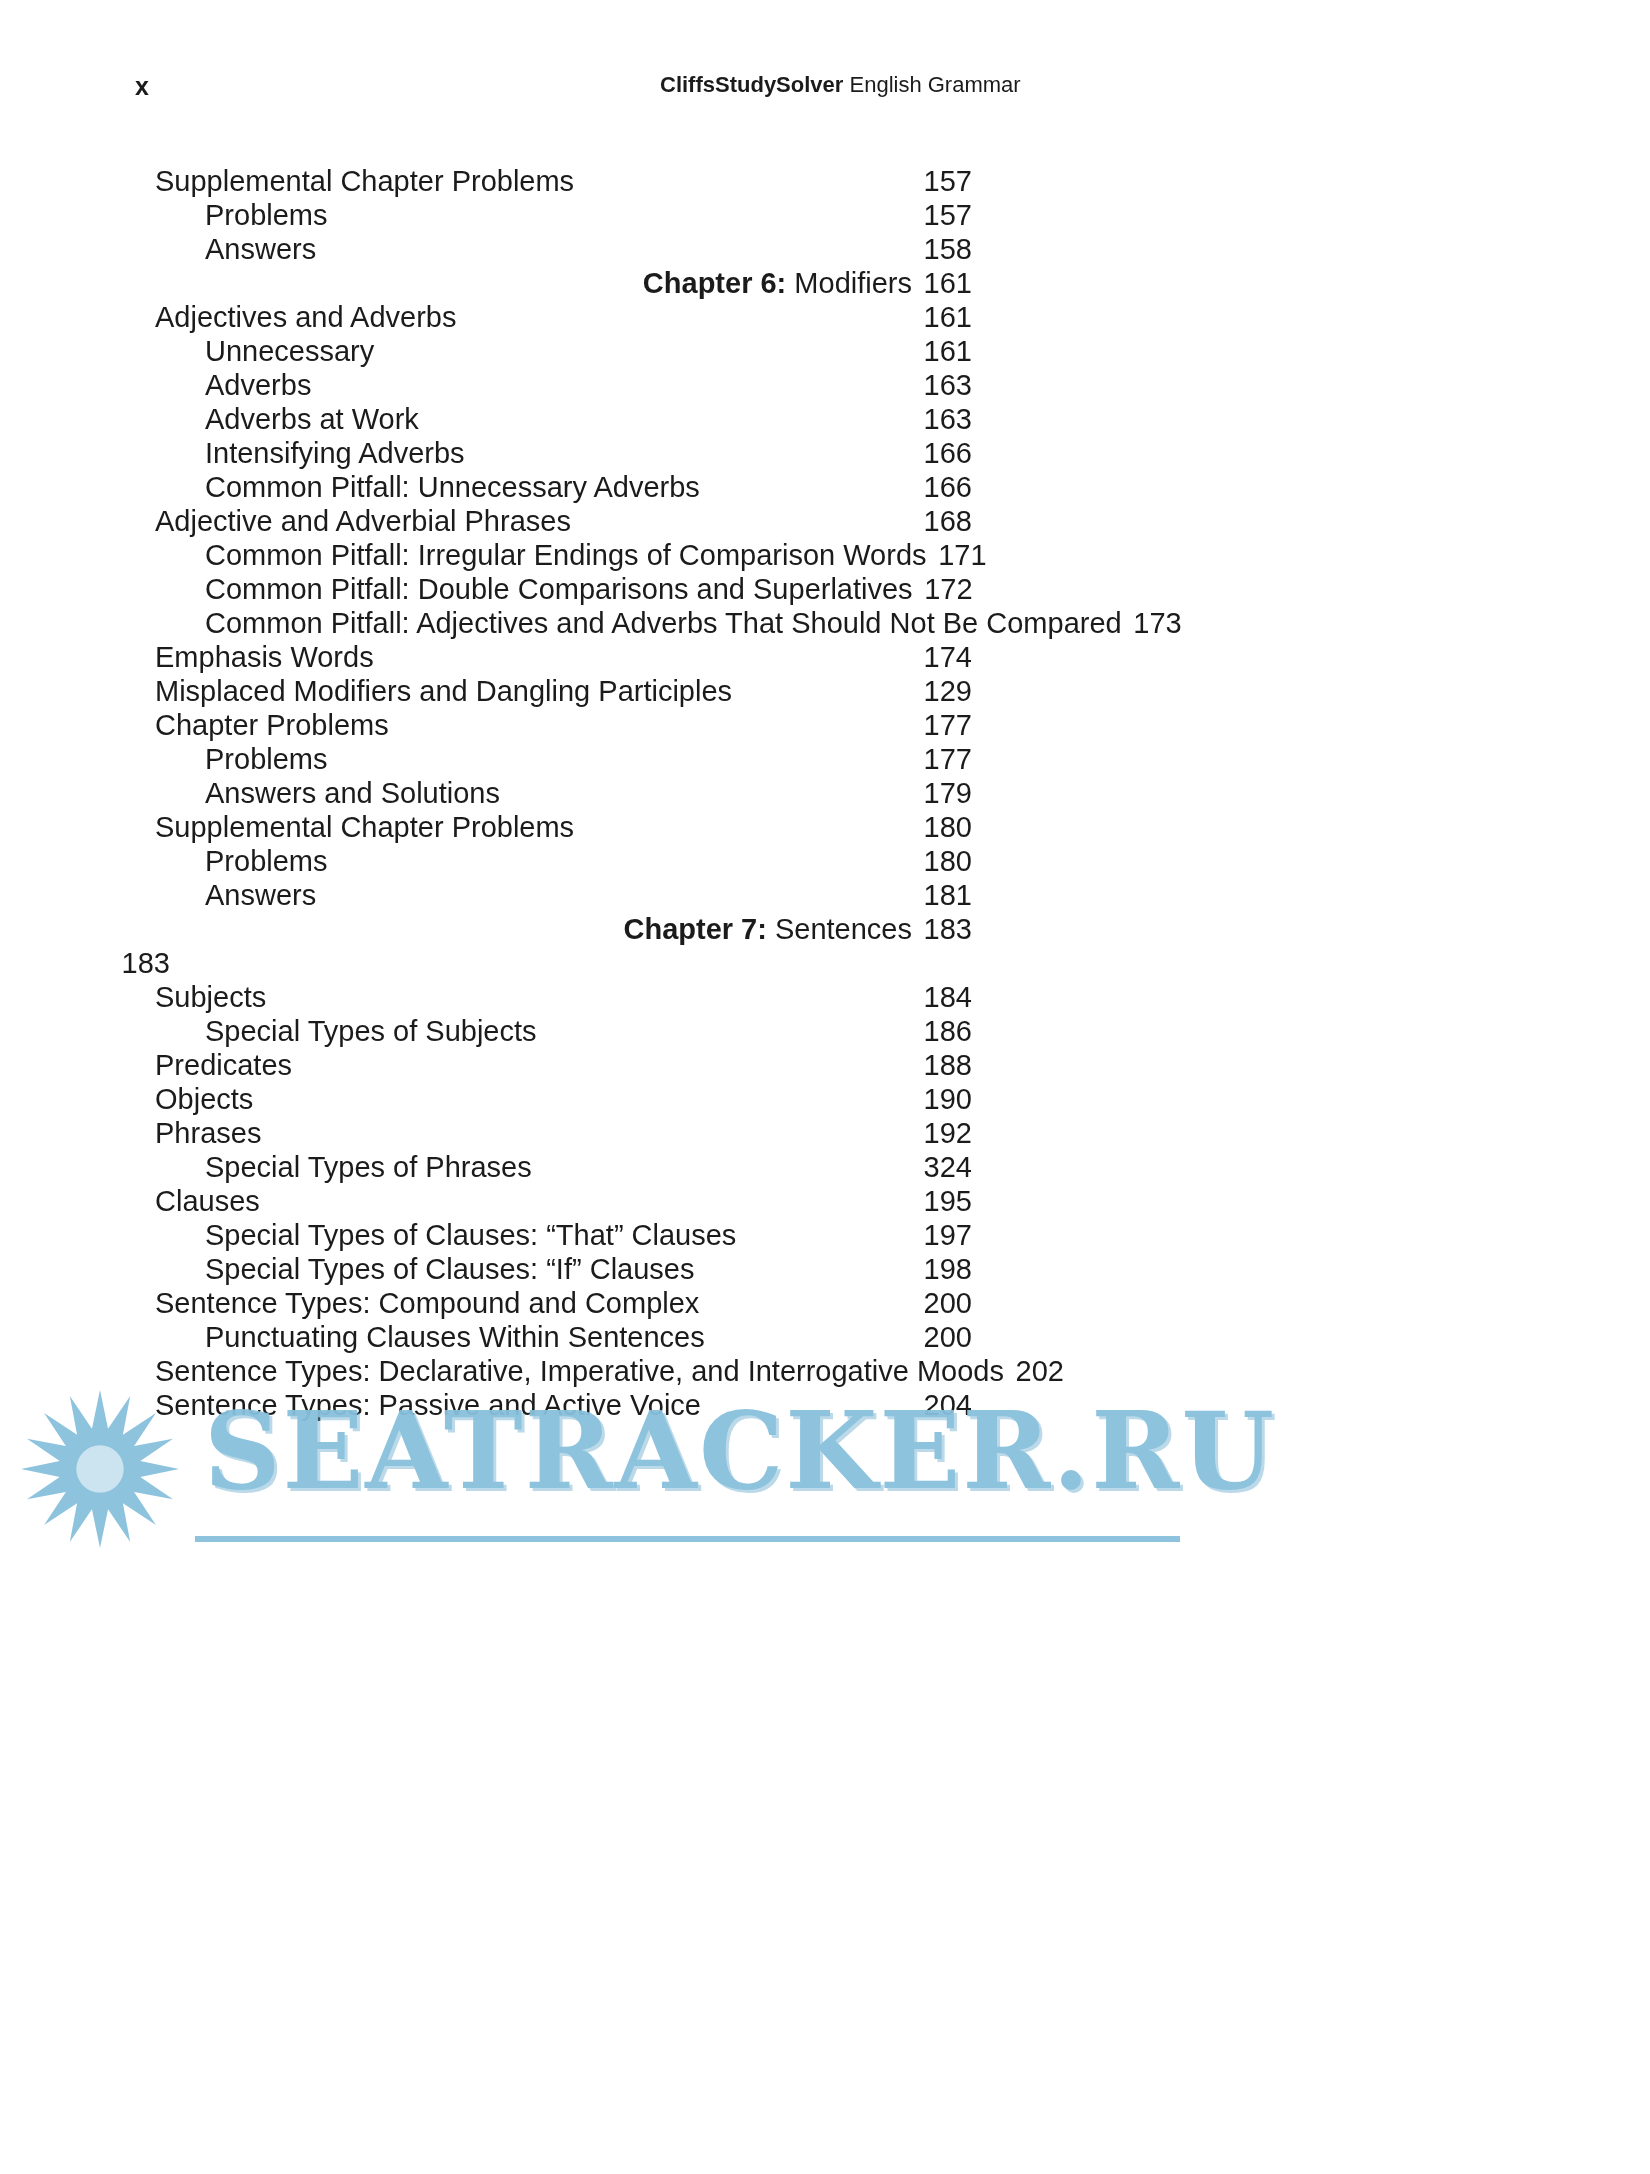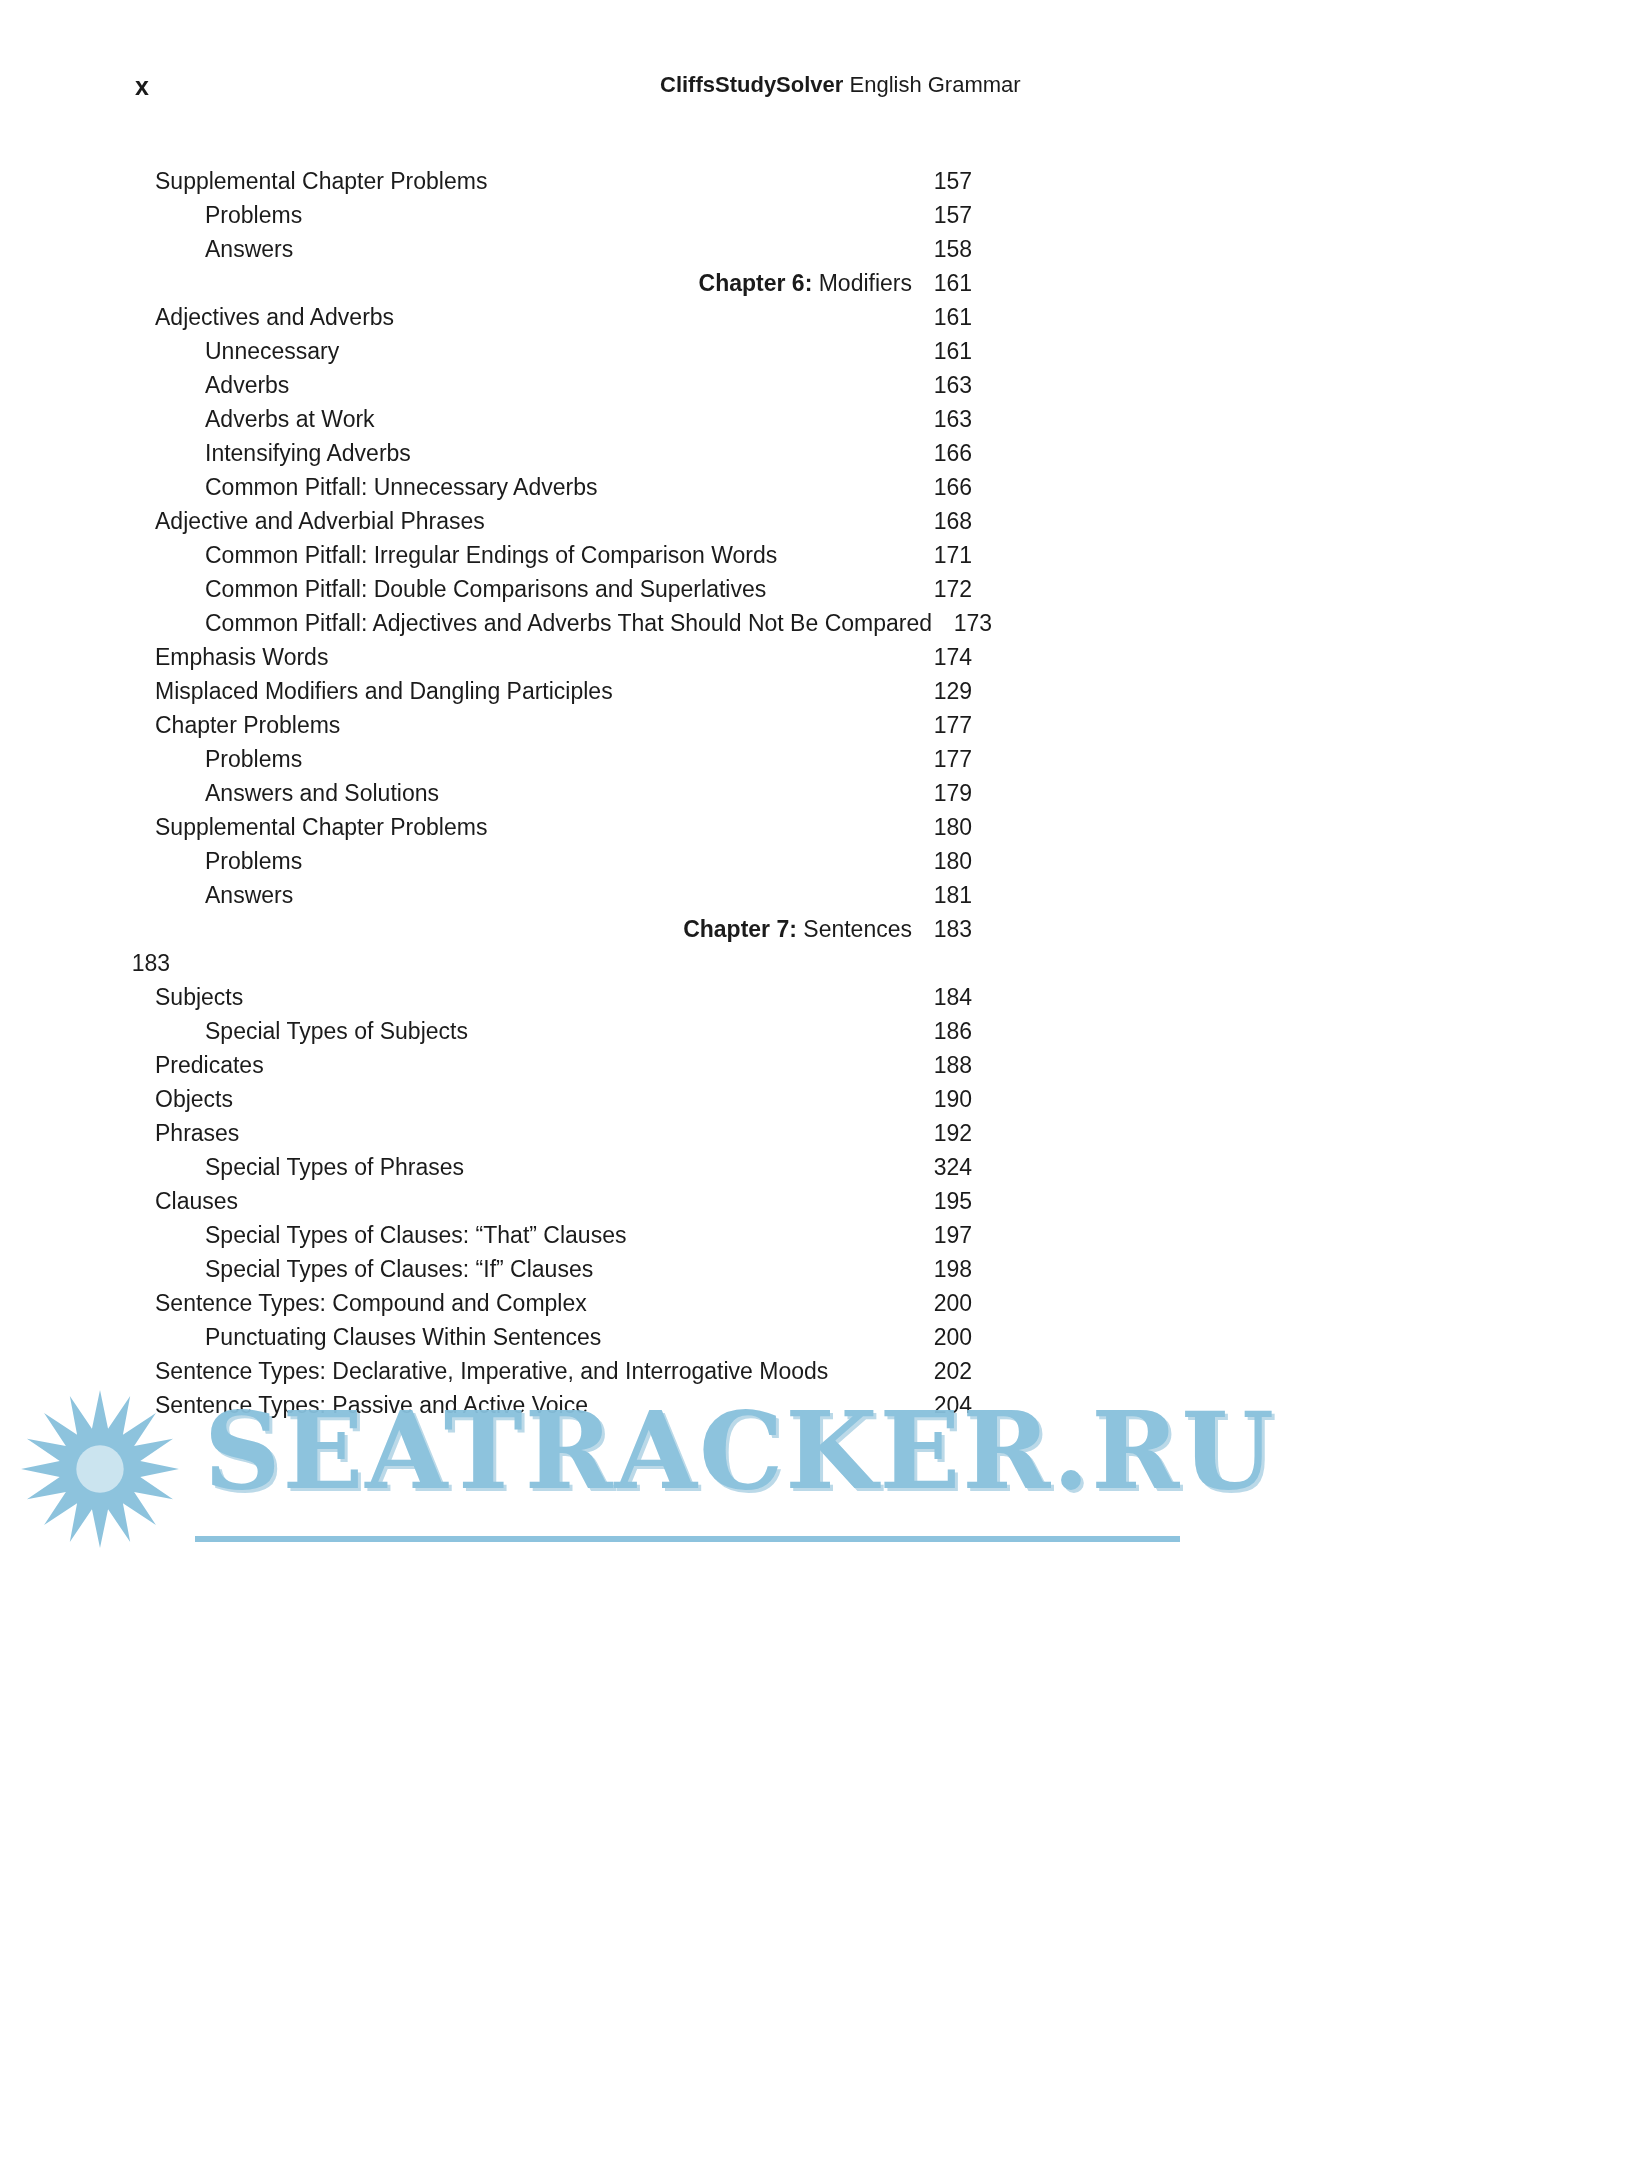--- a/index.html
+++ b/index.html
@@ -37,21 +37,21 @@
   .toc {
     position: absolute;
     left: 110px;
     top: 164px;
     width: 862px;
   }
   .toc-row {
     display: flex;
     align-items: center;
     height: 34px;
-    font-size: 23px;
+    font-size: 29px;
     white-space: nowrap;
   }
   .toc-row .toc-label { flex: 1 1 auto; overflow: visible; }
   .toc-row.level-0 .toc-label { margin-left: 12px; text-align: right; }
   .toc-row.level-1 .toc-label { margin-left: 45px; }
   .toc-row.level-2 .toc-label { margin-left: 95px; }
   .toc-row .toc-label b { font-weight: 700; }
   .toc-row .toc-page {
     flex: 0 0 auto;
     text-align: right;

